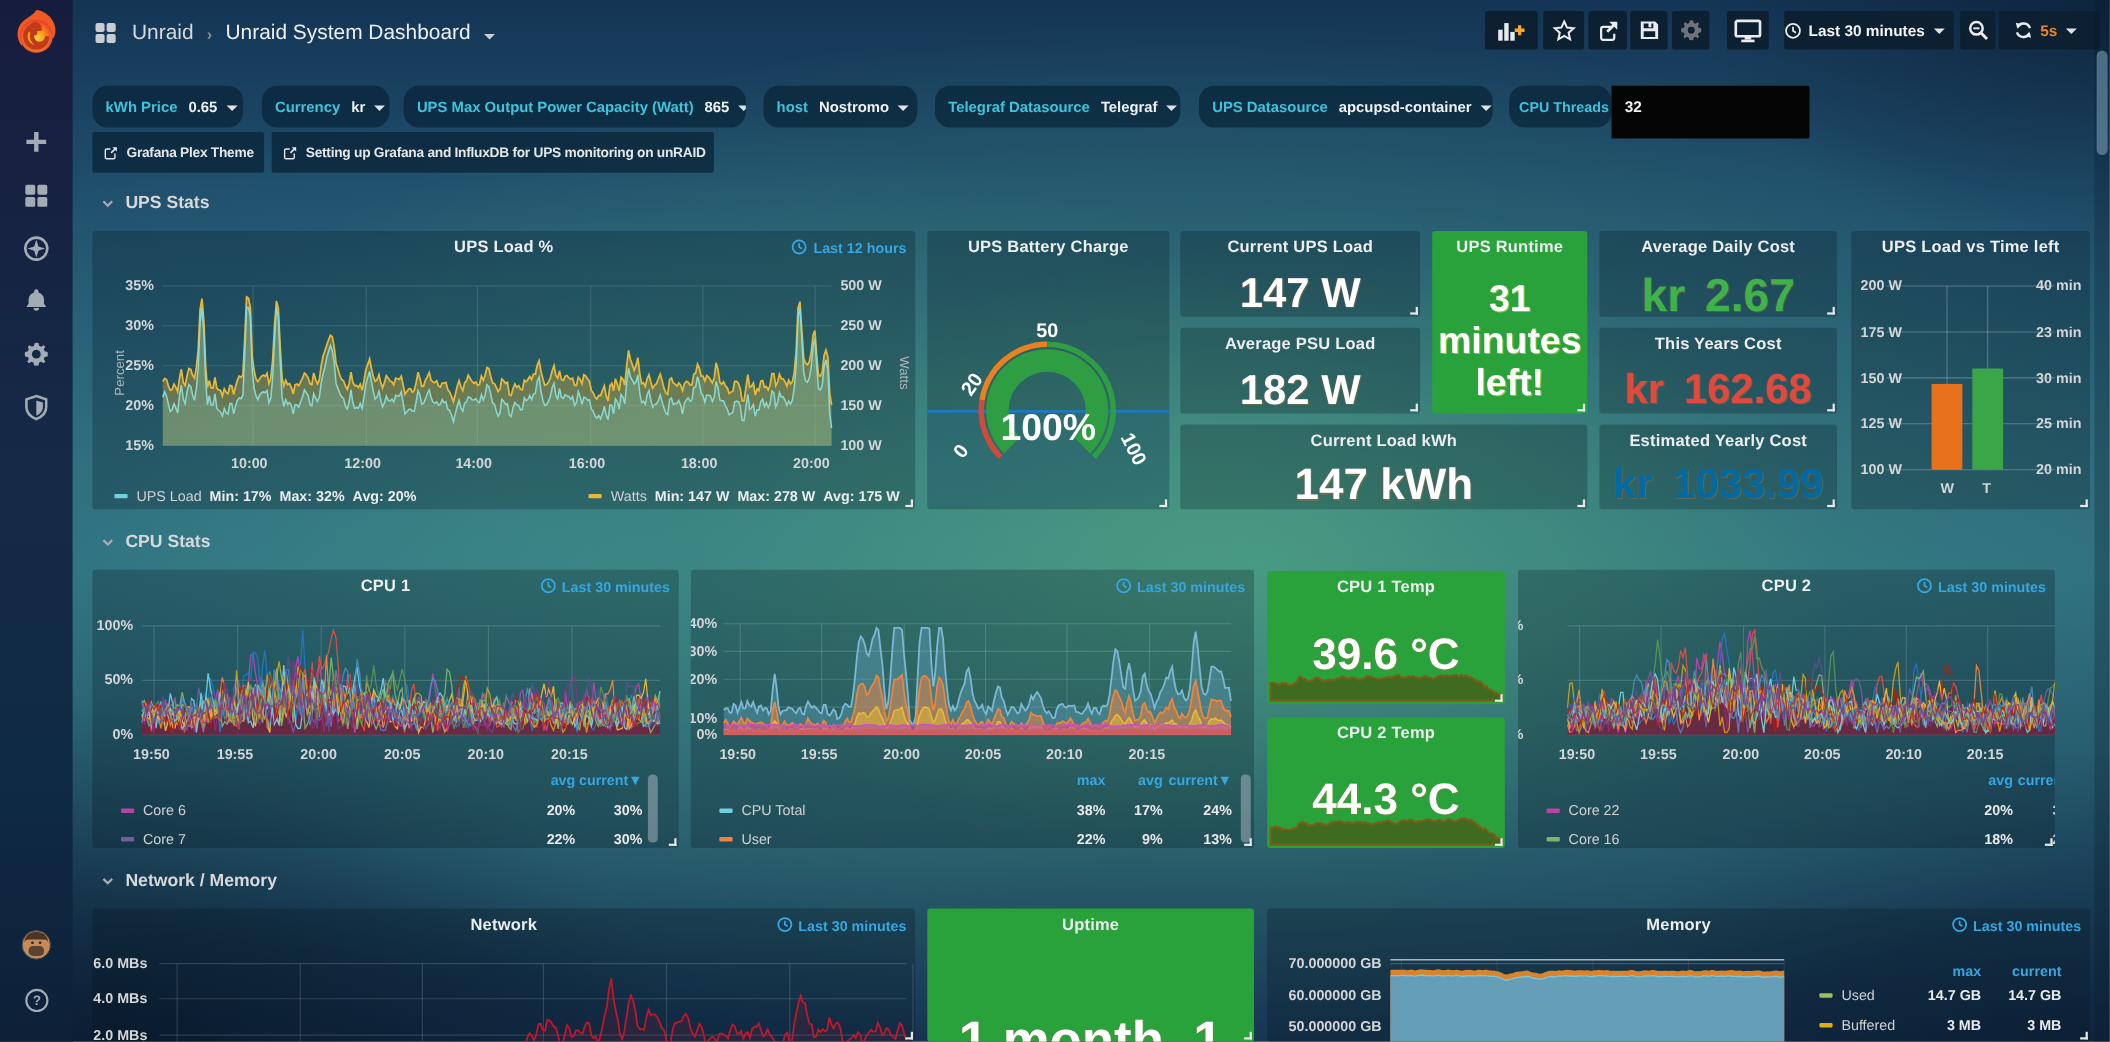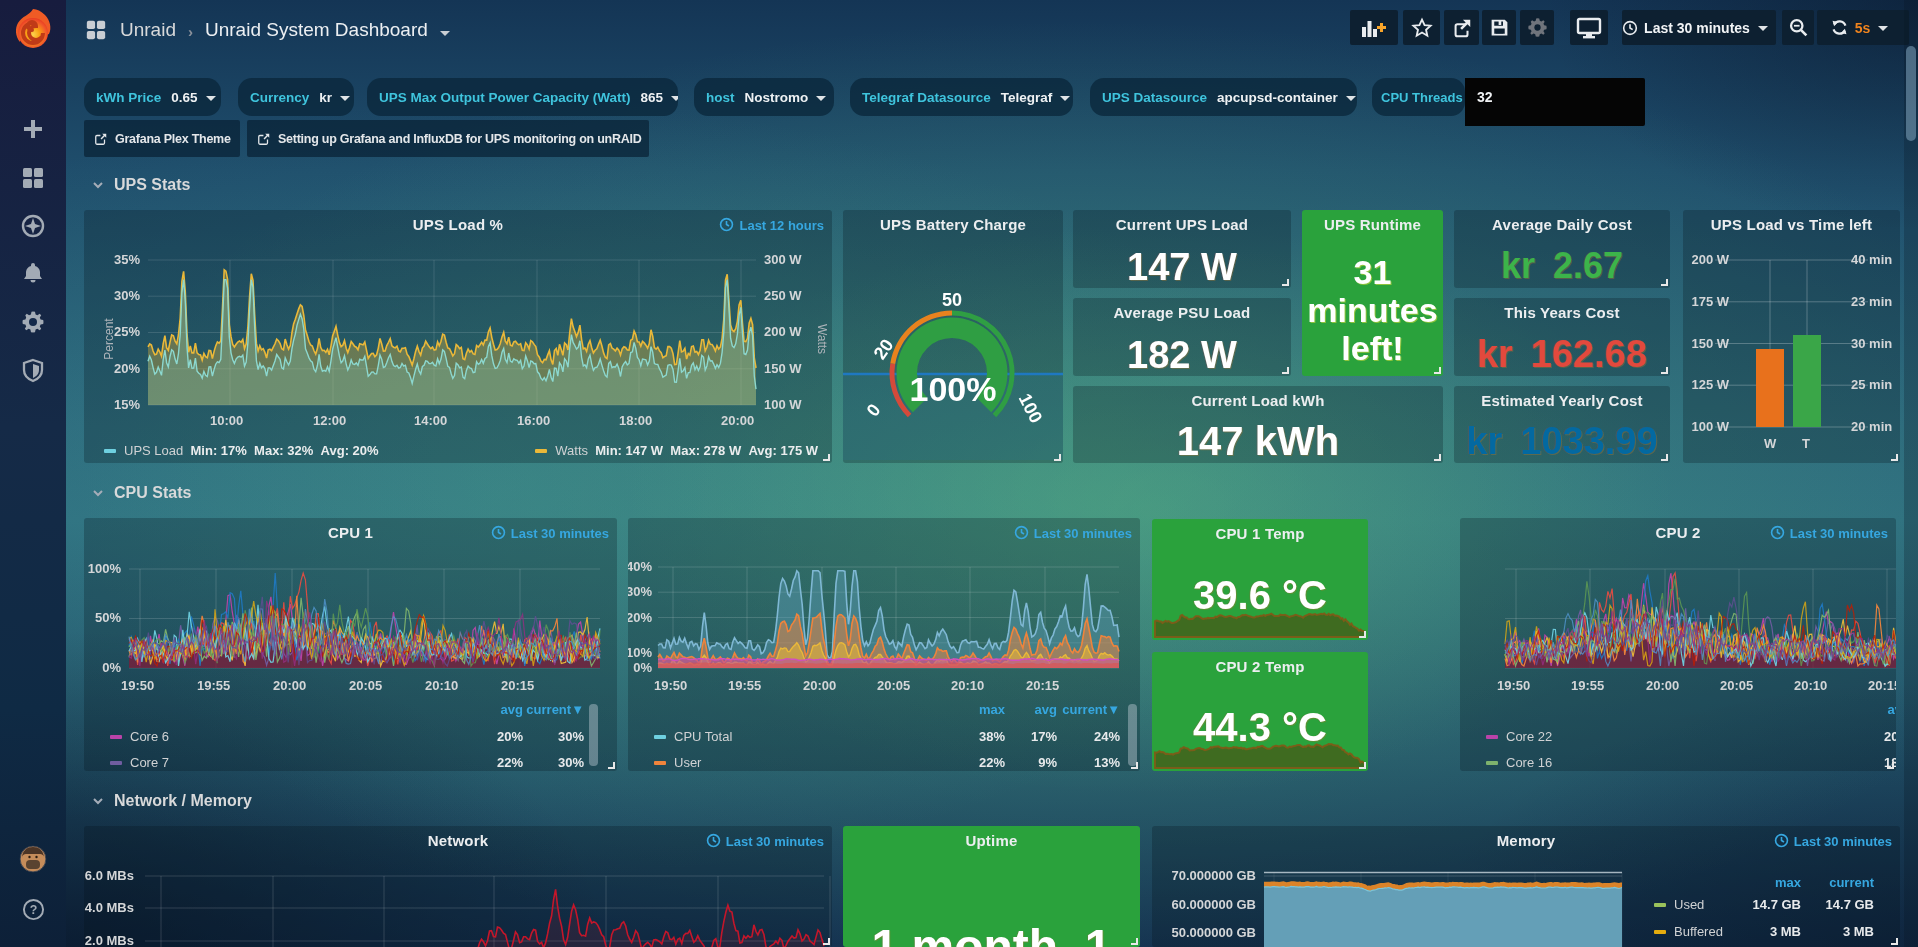--- a/index.html
+++ b/index.html
@@ -249,21 +249,21 @@
 <div class="statval" style="top:36px;font-size:38px;color:#ffffff">182 W</div>
 <div class="corner"></div>
 </div>
 <div class="panel" style="left:1073px;top:386px;width:370px;height:77px">
 <div class="ptitle">Current Load kWh</div>
 <div class="statval" style="top:33px;font-size:40px;color:#ffffff">147 kWh</div>
 <div class="corner"></div>
 </div>
 <div class="panel" style="left:1454px;top:210px;width:216px;height:78px">
 <div class="ptitle">Average Daily Cost</div>
-<div class="statval" style="top:35px;font-size:36px;color:#3cb44a"><span style="margin-right:18px">kr</span>2.67</div>
+<div class="statval" style="top:35px;font-size:42px;color:#3cb44a"><span style="margin-right:18px">kr</span>2.67</div>
 <div class="corner"></div>
 </div>
 <div class="panel" style="left:1454px;top:298px;width:216px;height:78px">
 <div class="ptitle">This Years Cost</div>
 <div class="statval" style="top:35px;font-size:38px;color:#e2493d"><span style="margin-right:18px">kr</span>162.68</div>
 <div class="corner"></div>
 </div>
 <div class="panel" style="left:1454px;top:386px;width:216px;height:77px">
 <div class="ptitle">Estimated Yearly Cost</div>
 <div class="statval" style="top:34px;font-size:38px;color:#0369a1"><span style="margin-right:18px">kr</span>1033.99</div>
@@ -367,21 +367,21 @@
     </svg>
 <div class="ticklab" style="right:692px;top:187px;left:auto;text-align:right">15%</div>
 <div class="ticklab" style="right:692px;top:151px;left:auto;text-align:right">20%</div>
 <div class="ticklab" style="right:692px;top:114px;left:auto;text-align:right">25%</div>
 <div class="ticklab" style="right:692px;top:78px;left:auto;text-align:right">30%</div>
 <div class="ticklab" style="right:692px;top:42px;left:auto;text-align:right">35%</div>
 <div class="ticklab" style="left:680px;top:187px">100 W</div>
 <div class="ticklab" style="left:680px;top:151px">150 W</div>
 <div class="ticklab" style="left:680px;top:114px">200 W</div>
 <div class="ticklab" style="left:680px;top:78px">250 W</div>
-<div class="ticklab" style="left:680px;top:42px">300 W</div>
+<div class="ticklab" style="left:680px;top:42px">500 W</div>
 <div class="ticklab" style="left:126px;top:203px">10:00</div>
 <div class="ticklab" style="left:229px;top:203px">12:00</div>
 <div class="ticklab" style="left:330px;top:203px">14:00</div>
 <div class="ticklab" style="left:433px;top:203px">16:00</div>
 <div class="ticklab" style="left:535px;top:203px">18:00</div>
 <div class="ticklab" style="left:637px;top:203px">20:00</div>
 <div class="axname" style="left:4px;top:122px;transform:rotate(-90deg);transform-origin:center">Percent</div>
 <div class="axname" style="left:723px;top:122px;transform:rotate(90deg);transform-origin:center">Watts</div>
 <div class="legrow" style="left:20px;top:233px"><span class="swatch" style="background:#6ED0E0"></span>UPS Load&nbsp; <b>Min: 17%</b>&nbsp; <b>Max: 32%</b>&nbsp; <b>Avg: 20%</b></div>
 <div class="legrow" style="right:14px;top:233px"><span class="swatch" style="background:#EAB839"></span>Watts&nbsp; <b>Min: 147 W</b>&nbsp; <b>Max: 278 W</b>&nbsp; <b>Avg: 175 W</b></div>
@@ -432,21 +432,21 @@
 <div class="lhead" style="left:430px;top:184px;width:70px">current▼</div>
 <div class="legrow" style="left:26px;top:211px"><span class="swatch" style="background:#BA43A9"></span>Core 6</div>
 <div class="lcell" style="left:369px;top:211px;width:70px">20%</div>
 <div class="lcell" style="left:430px;top:211px;width:70px">30%</div>
 <div class="legrow" style="left:26px;top:237px"><span class="swatch" style="background:#705DA0"></span>Core 7</div>
 <div class="lcell" style="left:369px;top:237px;width:70px">22%</div>
 <div class="lcell" style="left:430px;top:237px;width:70px">30%</div>
 <div class="scrollthumb" style="left:505px;top:186px;height:62px"></div>
 <div class="corner"></div>
 </div>
-<div class="panel" style="left:1460px;top:518px;width:436px;height:253px">
+<div class="panel" style="left:1380px;top:518px;width:488px;height:253px">
 <div class="ptitle">CPU 2</div>
 <div class="plast" style="right:8px"><svg width="15" height="15" viewBox="0 0 24 24" style="position:static;vertical-align:-2px;margin-right:5px">
         <circle cx="12" cy="12" r="9.5" fill="none" stroke="#36a7e0" stroke-width="2.6"></circle>
         <path d="M12 6.5V12l4 2.5" fill="none" stroke="#36a7e0" stroke-width="2.6"></path>
       </svg>Last 30 minutes</div>
 <svg style="left:0;top:0" width="520" height="253">
       <path d="M45,150.0 L505,150.0" stroke="rgba(255,255,255,0.15)" stroke-width="1"></path>
       <path d="M45,100.5 L505,100.5" stroke="rgba(255,255,255,0.15)" stroke-width="1"></path>
       <path d="M45,51.0 L505,51.0" stroke="rgba(255,255,255,0.15)" stroke-width="1"></path>
       <path d="M56,51 L56,150" stroke="rgba(255,255,255,0.15)" stroke-width="1"></path>

